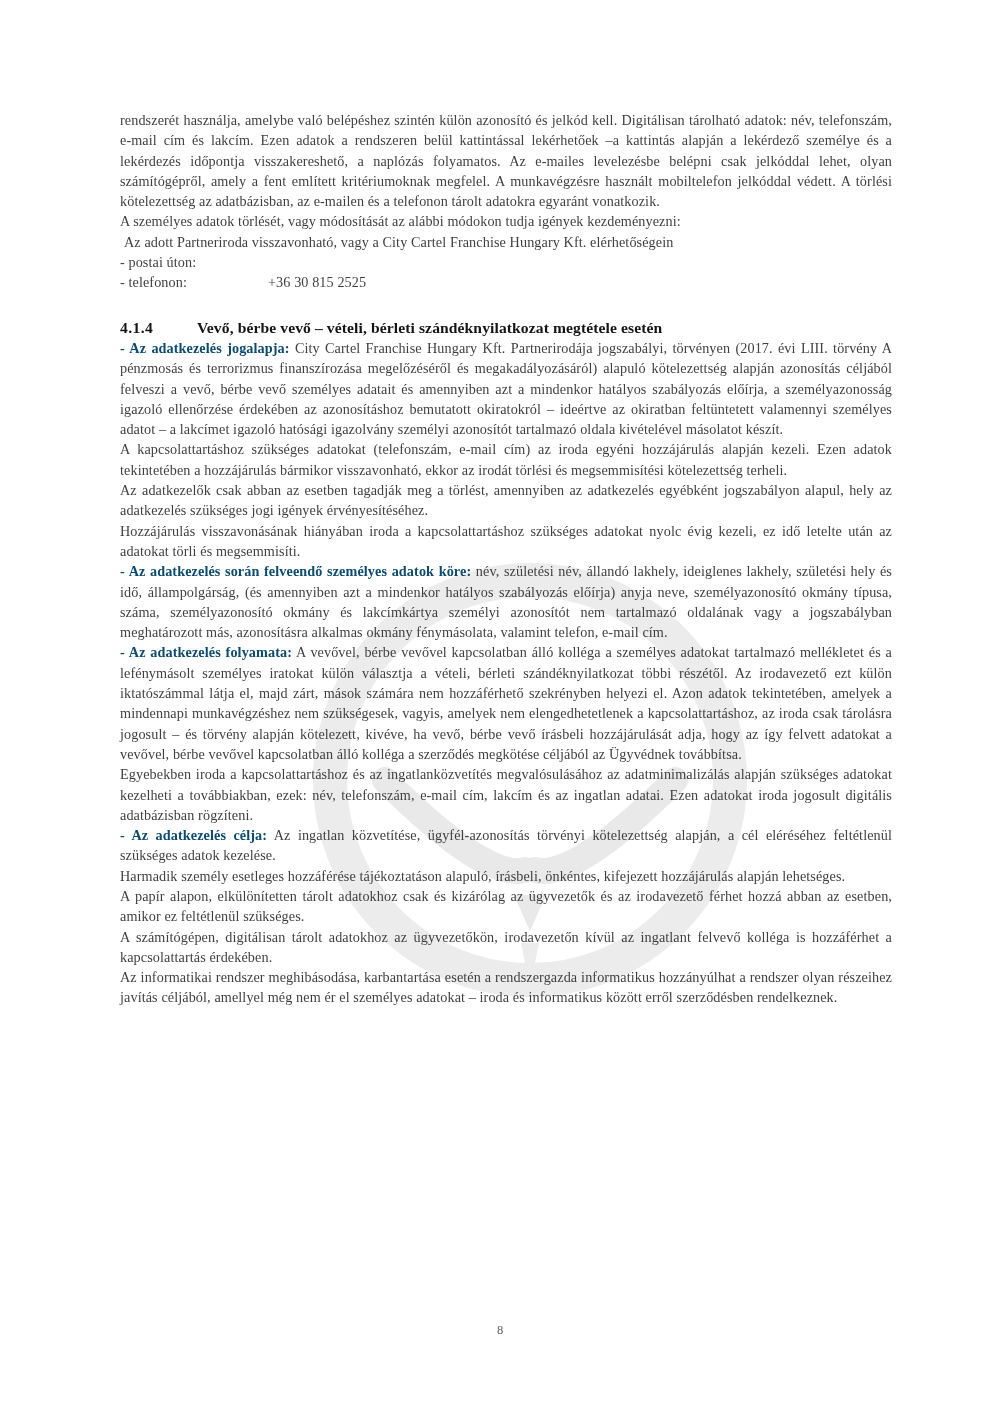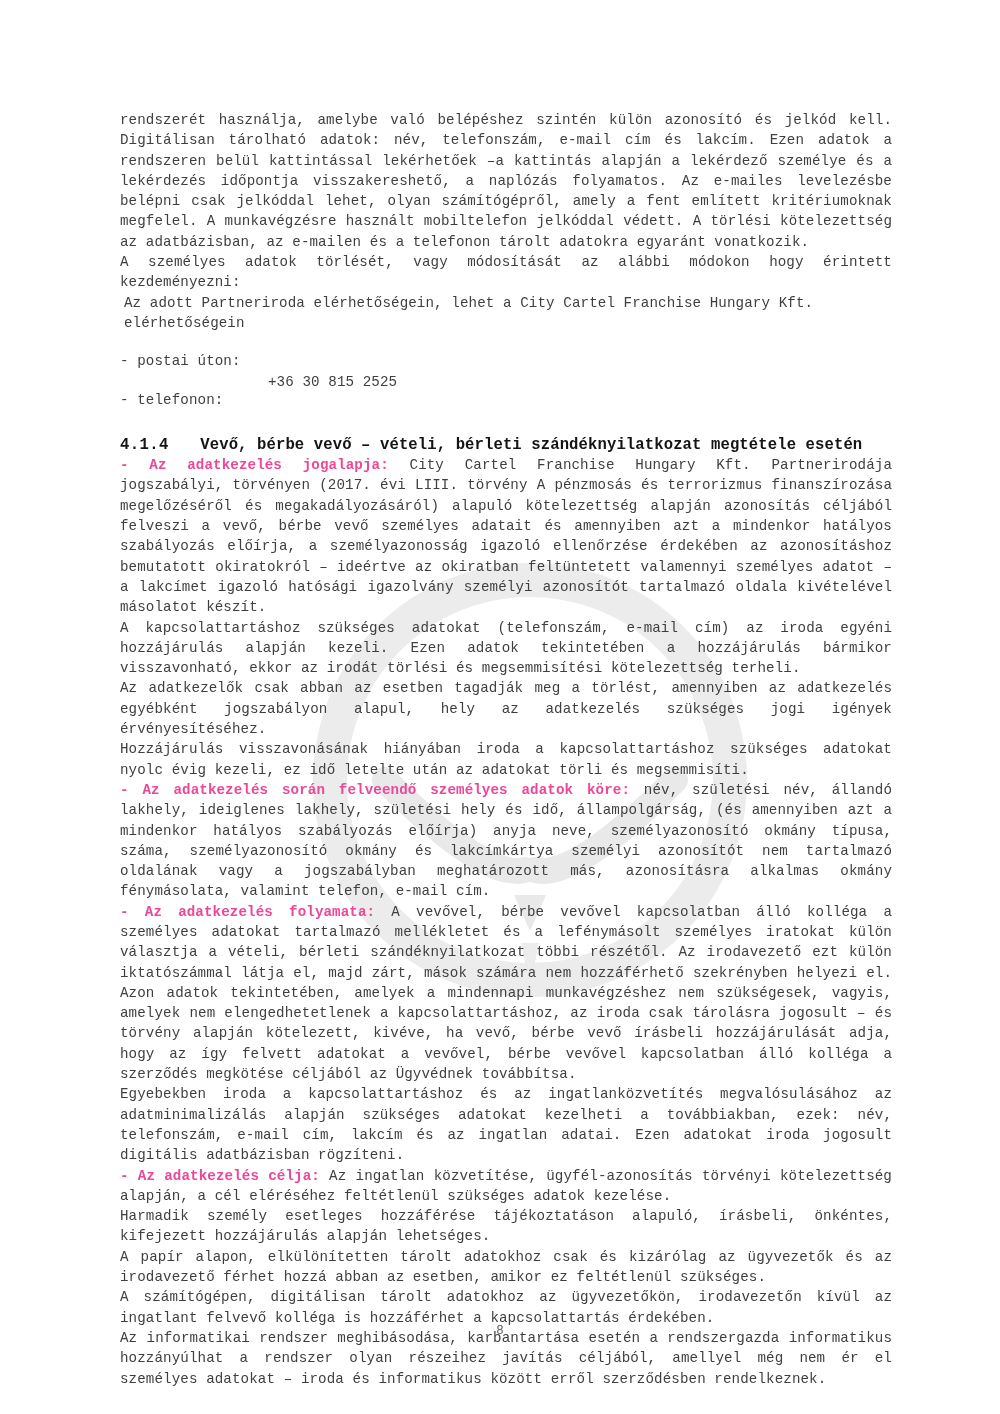--- a/index.html
+++ b/index.html
@@ -2,21 +2,21 @@
 <html><head>
 <meta charset="utf-8">
 <style>
   html, body { margin: 0; padding: 0; background: #ffffff; }
   .page {
     position: relative;
     width: 1000px;
     height: 1414px;
     background: #ffffff;
     overflow: hidden;
-    font-family: Liberation Mono, monospace;
+    font-family: Liberation Serif, serif;
   }
   .watermark {
     position: absolute;
     left: 290px;
     top: 545px;
     width: 480px;
     height: 470px;
     z-index: 1;
   }
   .content {
@@ -25,34 +25,34 @@
     top: 110px;
     width: 772px;
     z-index: 2;
     color: #3f3f3f;
     font-size: 14.2px;
     line-height: 20.3px;
     text-align: justify;
     letter-spacing: 0.1px;
   }
   .para { margin: 0; }
-  .lead { font-weight: bold; color: #ec4899; }
+  .lead { font-weight: bold; color: #0c4a6e; }
   .contact-intro { padding-left: 4px; text-align: left; }
   .contact-row { display: flex; text-align: left; }
-  .contact-label { width: 148px; flex: 0 0 148px; margin-top: 18px; }
+  .contact-label { width: 148px; flex: 0 0 148px; }
   .contact-value { flex: 1; }
   .heading {
     margin: 25px 0 0 0;
     font-size: 15.6px;
     font-weight: bold;
     color: #141414;
     text-align: left;
     line-height: 20.3px;
   }
-  .heading .num { margin-right: 22px; letter-spacing: 0.4px; text-align: center; }
+  .heading .num { margin-right: 40px; letter-spacing: 0.4px; text-align: center; }
   .footer {
     position: absolute;
     left: 0; right: 0;
     bottom: 76px;
     text-align: center;
     font-size: 12.5px;
     color: #5a5a5a;
     z-index: 2;
   }
 </style>
@@ -66,23 +66,23 @@
     <path d="M95 235 Q195 335 235 325" fill="none" stroke="#e9e9e9" stroke-width="26" stroke-linecap="round"></path>
     <path d="M385 235 Q285 335 245 325" fill="none" stroke="#e9e9e9" stroke-width="26" stroke-linecap="round"></path>
     <polygon points="224,350 256,350 240,386" fill="#e9e9e9"></polygon>
     <polygon points="231,398 249,398 240,442" fill="#ececec"></polygon>
   </svg>
 
   <div class="content">
 
     <p class="para">rendszerét használja, amelybe való belépéshez szintén külön azonosító és jelkód kell. Digitálisan tárolható adatok: név, telefonszám, e-mail cím és lakcím. Ezen adatok a rendszeren belül kattintással lekérhetőek –a kattintás alapján a lekérdező személye és a lekérdezés időpontja visszakereshető, a naplózás folyamatos. Az e-mailes levelezésbe belépni csak jelkóddal lehet, olyan számítógépről, amely a fent említett kritériumoknak megfelel. A munkavégzésre használt mobiltelefon jelkóddal védett. A törlési kötelezettség az adatbázisban, az e-mailen és a telefonon tárolt adatokra egyaránt vonatkozik.</p>
 
-    <p class="para">A személyes adatok törlését, vagy módosítását az alábbi módokon hogy érintett kezdeményezni:</p>
+    <p class="para">A személyes adatok törlését, vagy módosítását az alábbi módokon tudja igények kezdeményezni:</p>
 
-    <p class="para contact-intro">Az adott Partneriroda elérhetőségein, lehet a City Cartel Franchise Hungary Kft. elérhetőségein</p>
+    <p class="para contact-intro">Az adott Partneriroda visszavonható, vagy a City Cartel Franchise Hungary Kft. elérhetőségein</p>
 
     <div class="contact-row">
       <span class="contact-label">- postai úton:</span>
     </div>
     <div class="contact-row">
       <span class="contact-label">- telefonon:</span>
       <span class="contact-value">+36 30 815 2525</span>
     </div>
 
     <h2 class="heading">

